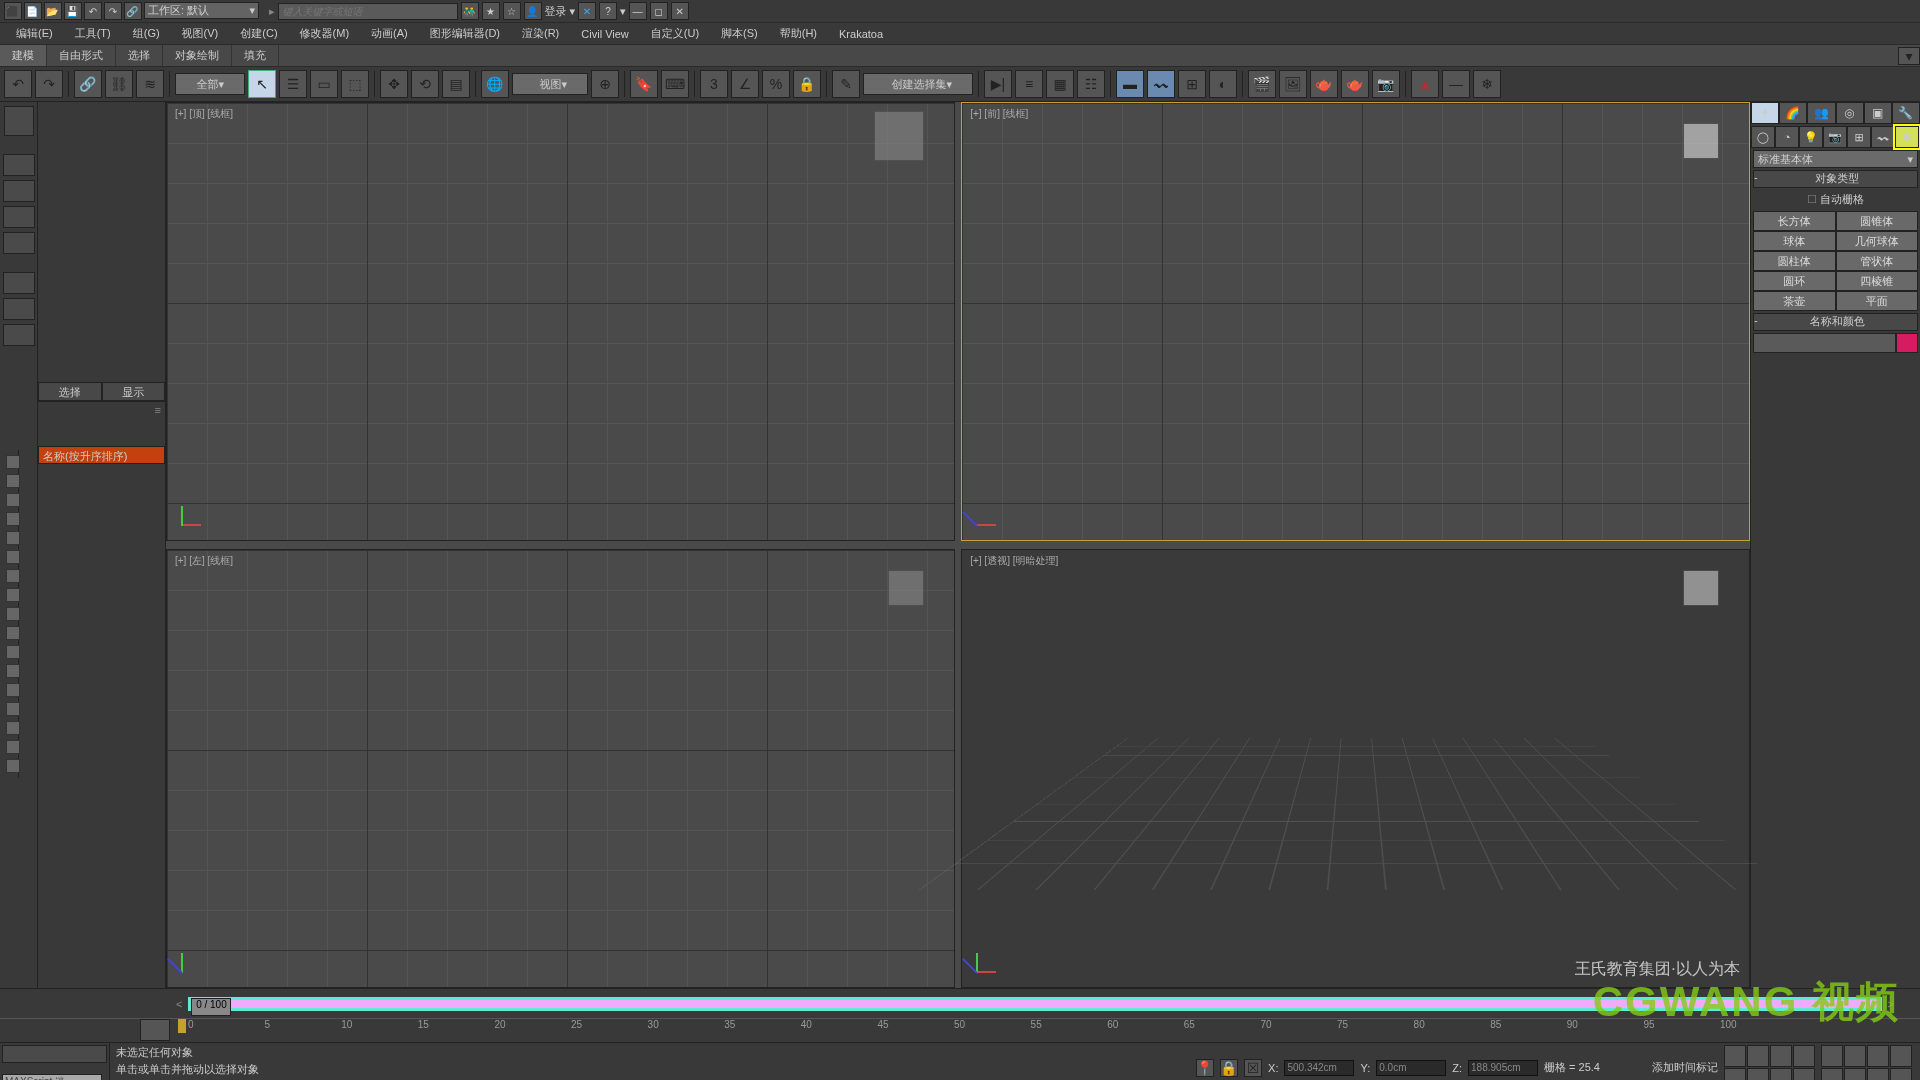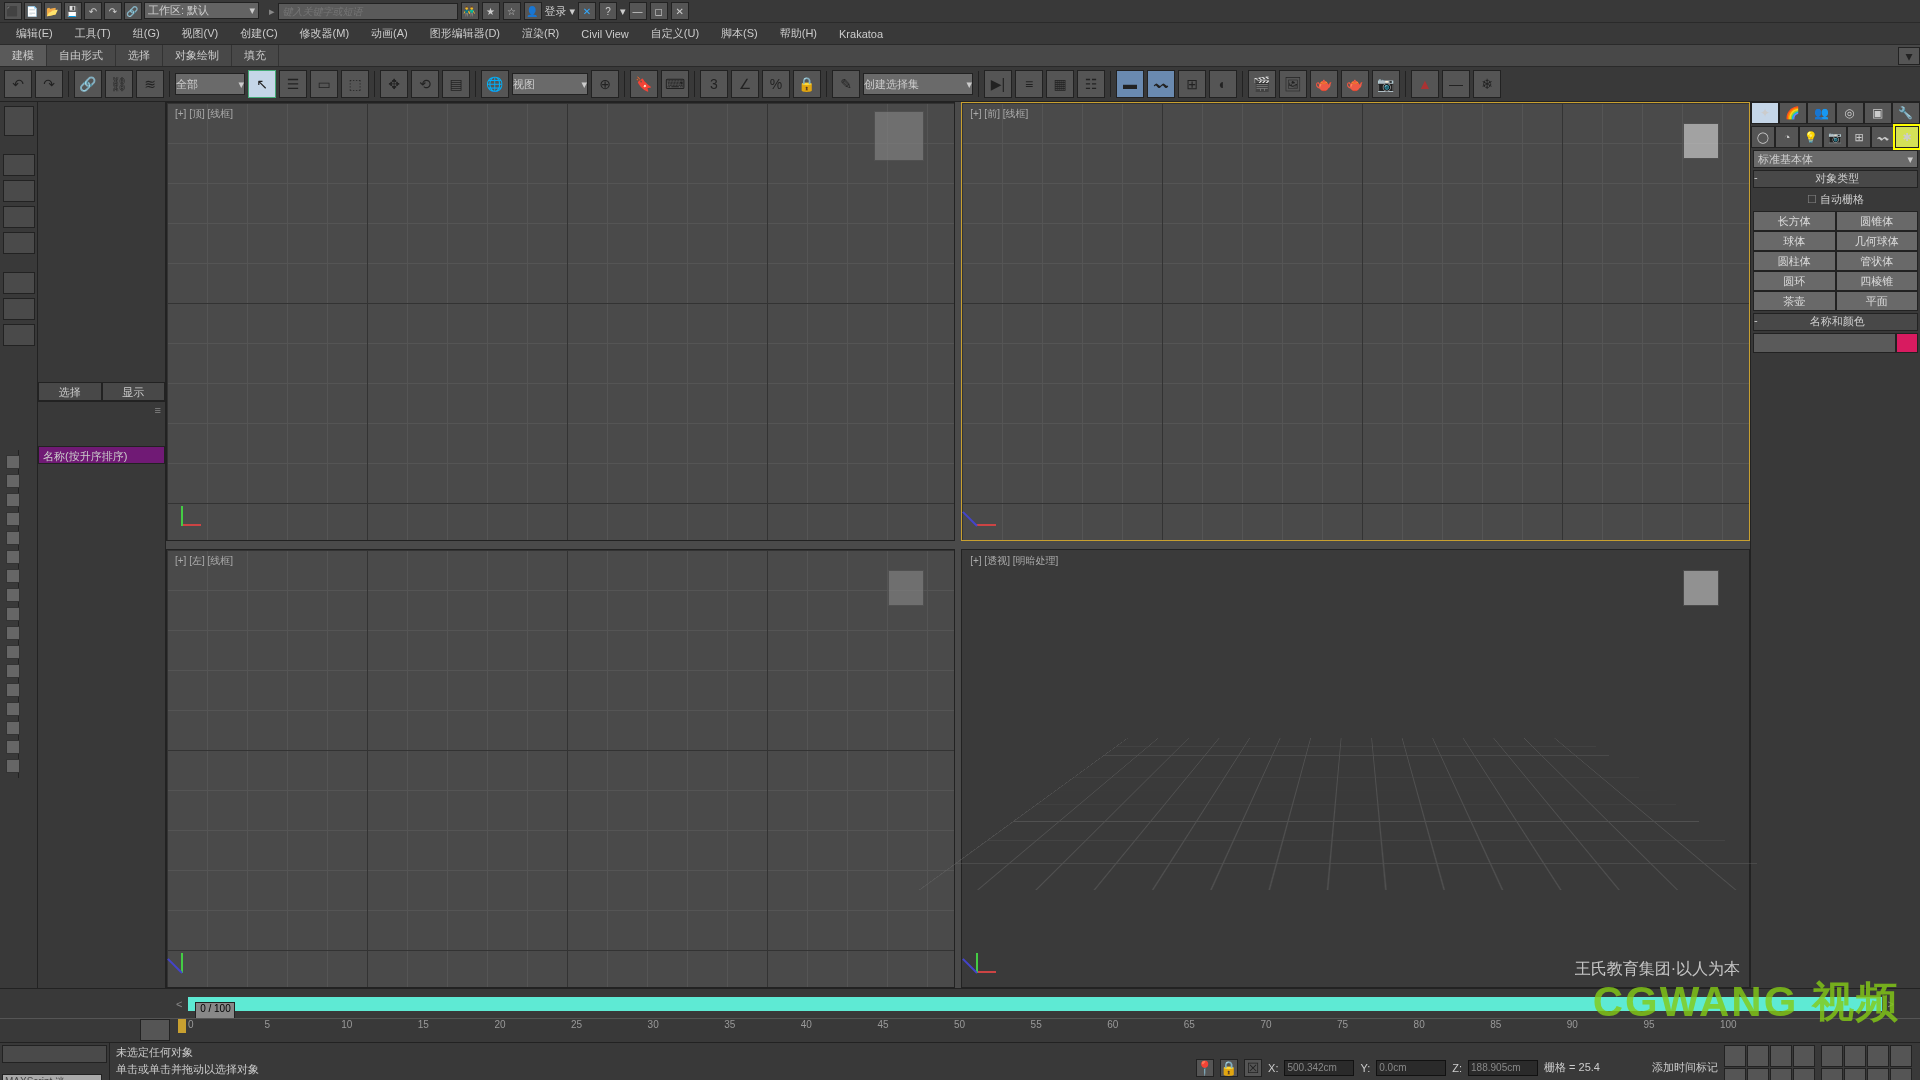--- a/index.html
+++ b/index.html
@@ -12,30 +12,30 @@
 .title-right{display:flex;gap:3px;align-items:center;padding:0 6px}
 .search-box{width:180px;height:17px;background:#5a5a5a;border:1px solid #222;color:#888;font-style:italic;padding:0 4px;font-size:10px}
 .menubar{height:22px;background:#393939;display:flex;align-items:center;padding:0 6px;gap:2px;border-bottom:1px solid #2a2a2a}
 .menubar span{padding:2px 10px;color:#ccc}
 .ribbon{height:22px;background:#484848;display:flex;align-items:center;border-bottom:1px solid #2a2a2a}
 .ribbon .tab{padding:3px 12px;color:#ccc;border-right:1px solid #333}
 .ribbon .tab.active{background:#5a5a5a}
 .maintb{height:35px;background:#393939;display:flex;align-items:center;padding:0 4px;gap:3px;border-bottom:1px solid #222}
 .tbtn{width:28px;height:28px;background:#555;border:1px solid #222;display:flex;align-items:center;justify-content:center;font-size:14px;color:#222}
 .tbtn.active{background:#c5d6e8;border:1px solid #4a7}
-.tsel{height:22px;background:#6a6a6a;border:1px solid #222;color:#000;padding:0 0;display:flex;align-items:center;justify-content:space-between}
+.tsel{height:22px;background:#6a6a6a;border:1px solid #222;color:#000;padding:0 20px;display:flex;align-items:center;justify-content:flex-end}
 .sep{width:1px;height:26px;background:#222;margin:0 2px}
 .main{display:flex;height:886px}
 .lt{width:38px;background:#393939;border-right:1px solid #222;display:flex;flex-direction:column;gap:4px;padding:4px 2px}
 .lbtn{width:30px;height:30px;background:#4a4a4a;border:1px solid #222;margin:0 auto}
 .lbtn.big{height:22px;width:32px}
 .scene-panel{width:128px;background:#393939;border-right:1px solid #222}
 .scene-tabs{display:flex;height:20px;border-bottom:1px solid #222;margin-top:280px}
 .scene-tabs span{flex:1;text-align:center;padding:2px;border:1px solid #222;background:#484848}
-.scene-hdr{height:18px;background:#701a75;border:1px solid #222;padding:2px 4px;margin-top:24px}
+.scene-hdr{height:18px;background:#c2410c;border:1px solid #222;padding:2px 4px;margin-top:24px}
 .viewports{flex:1;background:#4a4a4a;position:relative}
 .vp{position:absolute;background:#4a4a4a;border:1px solid #222}
 .vp.active{border:1px solid #c8a030}
 .vp-label{position:absolute;top:4px;left:8px;color:#aaa;font-size:10px}
 .grid-lines{position:absolute;inset:0;background-image:linear-gradient(#555 1px,transparent 1px),linear-gradient(90deg,#555 1px,transparent 1px);background-size:40px 40px}
 .grid-dark{position:absolute;inset:0;background-image:linear-gradient(#333 1px,transparent 1px),linear-gradient(90deg,#333 1px,transparent 1px);background-size:200px 200px}
 .axis{position:absolute;bottom:14px;left:14px;width:30px;height:30px}
 .axis .x{position:absolute;bottom:0;left:0;width:20px;height:2px;background:#c44}
 .axis .y{position:absolute;bottom:0;left:0;width:2px;height:20px;background:#4c4}
 .axis .z{position:absolute;bottom:0;left:0;width:2px;height:20px;background:#44c;transform:rotate(-45deg);transform-origin:bottom}
@@ -53,21 +53,21 @@
 .cmd-dd{height:18px;background:#6a6a6a;border:1px solid #222;color:#000;padding:0 4px;margin:2px;display:flex;align-items:center;justify-content:space-between}
 .rollout-hdr{height:18px;background:#484848;text-align:center;border:1px solid #222;margin:2px}
 .obj-grid{display:grid;grid-template-columns:1fr 1fr;gap:0;margin:2px}
 .obj-btn{height:20px;background:#696969;border:1px solid #222;text-align:center;padding:2px;color:#ddd}
 .auto-check{text-align:center;padding:2px;color:#888}
 .name-row{display:flex;margin:2px;gap:0}
 .name-inp{flex:1;height:20px;background:#5a5a5a;border:1px solid #222}
 .color-sw{width:22px;height:20px;background:#d81b60;border:1px solid #222}
 .timeline{height:30px;background:#393939;display:flex;align-items:center;border-top:1px solid #222;position:relative}
 .time-slider{position:absolute;left:170px;right:20px;height:30px;display:flex;align-items:center}
-.time-track{flex:1;height:14px;background:#f0abfc;border:7px solid #5eead4;position:relative}
+.time-track{flex:1;height:14px;background:#f0abfc;border:3px solid #5eead4;position:relative}
 .time-handle{position:absolute;left:0;top:-2px;width:40px;height:18px;background:#888;border:1px solid #222;text-align:center;font-size:10px;color:#000}
 .time-ruler{height:24px;background:#393939;position:relative;border-top:1px solid #555}
 .ruler-ticks{position:absolute;left:188px;right:200px;top:0;height:24px}
 .tick{position:absolute;top:0;font-size:10px;color:#999}
 .status{height:50px;background:#393939;border-top:1px solid #222;display:flex}
 .status-left{width:110px;border-right:1px solid #222;padding:2px;display:flex;flex-direction:column;justify-content:space-between}
 .ms-inp{width:100px;height:16px;background:#aaa;border:1px solid #222;color:#444;font-size:10px;padding:0 2px}
 .status-mid{flex:1;padding:2px 6px;display:flex;flex-direction:column;gap:2px}
 .status-right{display:flex;align-items:center;gap:6px;padding:0 8px}
 .coord-inp{width:70px;height:16px;background:#2a2a2a;border:1px solid #111;color:#888;font-size:10px;padding:0 2px}

